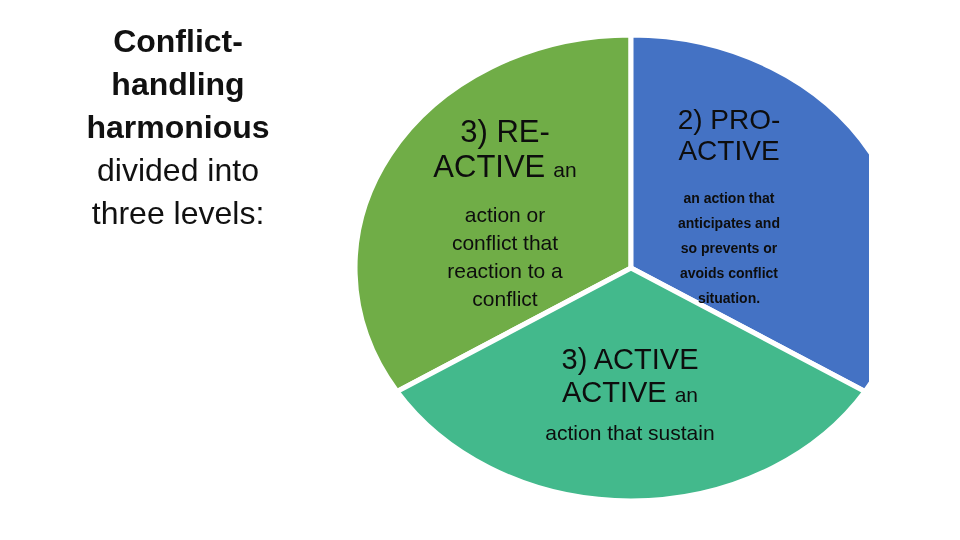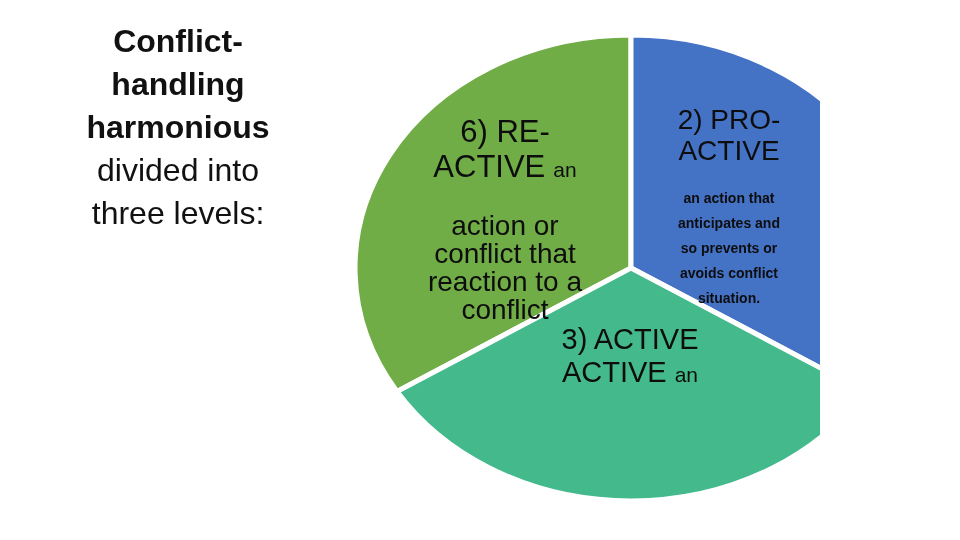--- a/index.html
+++ b/index.html
@@ -1,24 +1,23 @@
 <!DOCTYPE html>
 <html><head>
 <meta charset="utf-8">
 <style>
   html, body { margin: 0; padding: 0; background: #ffffff; }
   .slide {
     position: relative;
-    width: 796px;
+    width: 869px;
     height: 540px;
     background: #ffffff;
     overflow: hidden;
     font-family: "Liberation Sans", sans-serif;
     color: #0d0d0d;
-    padding-left: 24px;
   }
 
   
   .title {
     position: absolute;
     left: 28px;
     top: 20px;
     width: 300px;
     text-align: center;
     font-size: 32px;
@@ -47,25 +46,25 @@
     position: absolute;
     text-align: center;
     color: #0d0d0d;
   }
   .label-reactive { left: 370px; top: 114px; width: 270px; }
   .label-proactive { left: 594px; top: 104px; width: 270px; }
   .label-harmony { left: 465px; top: 323px; width: 330px; }
 
   .head-reactive  { font-size: 31px; line-height: 35px; }
   .head-proactive { font-size: 28px; line-height: 31px; }
-  .head-harmony   { font-size: 29px; line-height: 33px; }
+  .head-harmony   { font-size: 29px; line-height: 33px; margin-top: 20px; }
 
   .inline-small { font-size: 21px; margin-left: 8px; }
 
-  .body-reactive  { margin-top: 25px;  font-size: 28px;   line-height: 28px; }
+  .body-reactive  { margin-top: 14px;  font-size: 21px;   line-height: 28px; }
   .body-proactive { margin-top: 20px; font-size: 14px; line-height: 25px; font-weight: 700; }
   .body-harmony   { margin-top: 7px;  font-size: 21px;   line-height: 29px; }
 </style>
 </head>
 <body>
 
 <div class="slide">
 
   <div class="title">
     <div class="title-line bold">Conflict-</div>
@@ -76,21 +75,21 @@
   </div>
 
   <svg class="pie" viewBox="0 0 960 540" aria-hidden="true">
     <path class="slice" d="M631 268 L397 391.5 A276 233 0 0 1 631 35 Z" fill="#70AD47"></path>
     <path class="slice" d="M631 268 L631 35 A276 233 0 0 1 865 391.5 Z" fill="#4472C4"></path>
     <path class="slice" d="M631 268 L865 391.5 A276 233 0 0 1 397 391.5 Z" fill="#43B98C"></path>
   </svg>
 
   <div class="label label-reactive">
     <div class="head-reactive">
-      <span>6) RE-</span><br>
+      <span>3) RE-</span><br>
       <span>ACTIVE</span><span class="inline-small">an</span>
     </div>
     <div class="body-reactive">
       <div>action or</div>
       <div>conflict that</div>
       <div>reaction to a</div>
       <div>conflict</div>
     </div>
   </div>
 
@@ -107,16 +106,17 @@
       <div>situation.</div>
     </div>
   </div>
 
   <div class="label label-harmony">
     <div class="head-harmony">
       <span>3) ACTIVE</span><br>
       <span>ACTIVE</span><span class="inline-small">an</span>
     </div>
     <div class="body-harmony">
+      <div>action that sustain</div>
     </div>
   </div>
 
 </div>
 
 </body></html>

